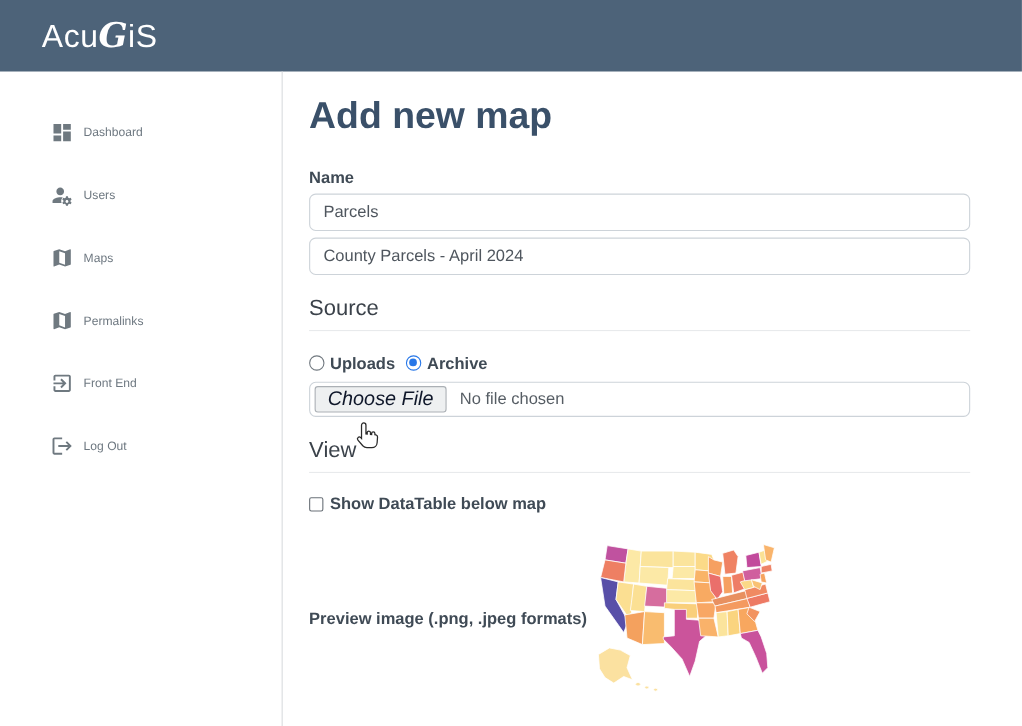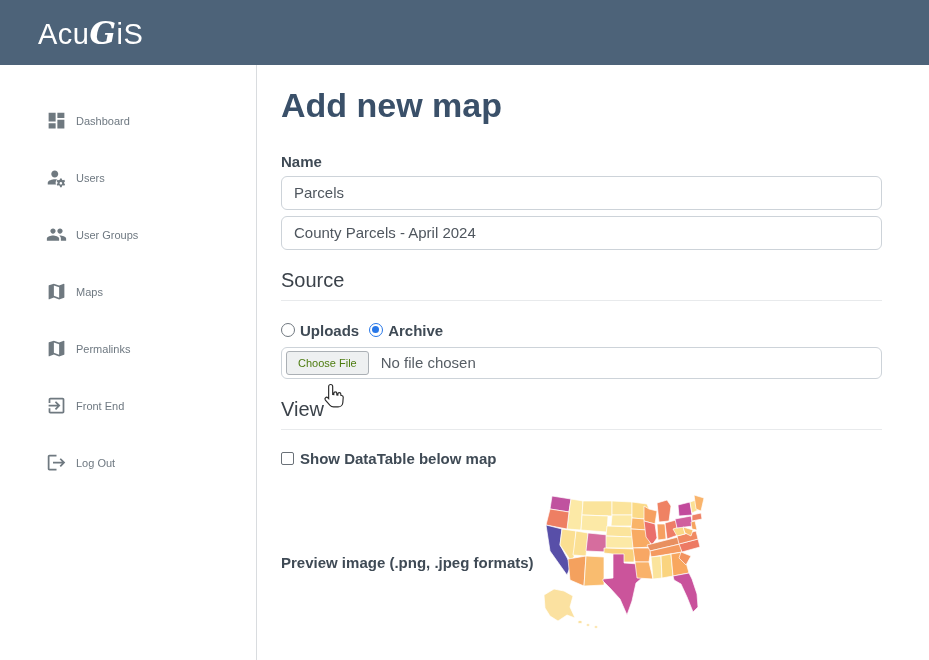--- a/index.html
+++ b/index.html
@@ -32,21 +32,21 @@
     border-bottom:1px solid #e8eaec; }
 
   .radio-row { margin-top:21px; display:flex; align-items:center; font-size:15px; font-weight:700; color:#3f4a55; }
   .radio { width:14px; height:14px; border-radius:50%; border:1.5px solid #70787f; background:#fff; margin-right:5px; position:relative; }
   .radio.checked { border-color:#2777e8; }
   .radio.checked::after { content:""; position:absolute; left:2px; top:2px; width:7px; height:7px; border-radius:50%; background:#2777e8; }
   .radio-group { display:flex; align-items:center; margin-right:10px; cursor:pointer; }
 
   .file-wrap { margin-top:8px; height:32px; border:1px solid #cdd3d9; border-radius:6px; display:flex; align-items:center; padding:0 10px 0 4px; }
   .file-btn { background:#eef0f1; border:1px solid #abb0b5; border-radius:3px; height:24px; padding:0 11px;
-    font-size:11px; color:#4d7c0f; font-family:inherit; cursor:pointer; }
+    font-size:18px; color:#0f172a; font-family:inherit; cursor:pointer;font-style:italic; }
   .file-status { margin-left:12px; font-size:15px; color:#565d64; }
   .note-text { margin-top:4px; font-size:15px; color:#4a535c; }
 
   .check-row { margin-top:20px; display:flex; align-items:center; font-size:15px; font-weight:700; color:#3f4a55; }
   .checkbox { width:13px; height:13px; border:1.5px solid #6a7178; border-radius:2px; background:#fff; margin-right:6px; cursor:pointer; }
 
   .preview-row { margin-top:26px; display:flex; align-items:center; }
   .preview-label { flex:0 0 259px; font-size:15px; font-weight:700; color:#3f4a55; }
   .preview-map svg { display:block; }
 
@@ -73,26 +73,20 @@
       </div>
 
       <div class="side-item">
         <svg viewBox="0 0 24 24">
             <path d="M10 12c2.21 0 4-1.79 4-4s-1.79-4-4-4-4 1.79-4 4 1.79 4 4 4zm0 2c-2.67 0-8 1.34-8 4v2h9.5c-.32-.63-.5-1.35-.5-2.1 0-1.45.66-2.76 1.7-3.63C11.8 14.1 10.9 14 10 14z"></path>
             <path d="M20.75 18c0-.22-.03-.42-.06-.63l1.14-1.01-1-1.73-1.45.49c-.32-.27-.68-.48-1.08-.63L18 13h-2l-.3 1.49c-.4.15-.76.36-1.08.63l-1.45-.49-1 1.73 1.14 1.01c-.03.21-.06.41-.06.63s.03.42.06.63l-1.14 1.01 1 1.73 1.45-.49c.32.27.68.48 1.08.63L16 23h2l.3-1.49c.4-.15.76-.36 1.08-.63l1.45.49 1-1.73-1.14-1.01c.03-.21.06-.41.06-.63zM17 20c-.83 0-1.5-.67-1.5-1.5s.67-1.5 1.5-1.5 1.5.67 1.5 1.5-.67 1.5-1.5 1.5z"></path>
           </svg>
         <span class="lbl">Users</span>
       </div>
 
-      <div class="side-item">
-        <svg viewBox="0 0 24 24">
-            <path d="M16 11c1.66 0 2.99-1.34 2.99-3S17.66 5 16 5c-1.66 0-3 1.34-3 3s1.34 3 3 3zm-8 0c1.66 0 2.99-1.34 2.99-3S9.66 5 8 5C6.34 5 5 6.34 5 8s1.34 3 3 3zm0 2c-2.33 0-7 1.17-7 3.5V19h14v-2.5c0-2.33-4.67-3.5-7-3.5zm8 0c-.29 0-.62.02-.97.05 1.16.84 1.97 1.97 1.97 3.45V19h6v-2.5c0-2.33-4.67-3.5-7-3.5z"></path>
-          </svg>
-        <span class="lbl">User Groups</span>
-      </div>
 
       <div class="side-item">
         <svg viewBox="0 0 24 24">
             <path d="M20.5 3l-.16.03L15 5.1 9 3 3.36 4.9c-.21.07-.36.25-.36.48V20.5c0 .28.22.5.5.5l.16-.03L9 18.9l6 2.1 5.64-1.9c.21-.07.36-.25.36-.48V3.5c0-.28-.22-.5-.5-.5zM15 19l-6-2.11V5l6 2.11V19z"></path>
           </svg>
         <span class="lbl">Maps</span>
       </div>
 
       <div class="side-item">
         <svg viewBox="0 0 24 24">

